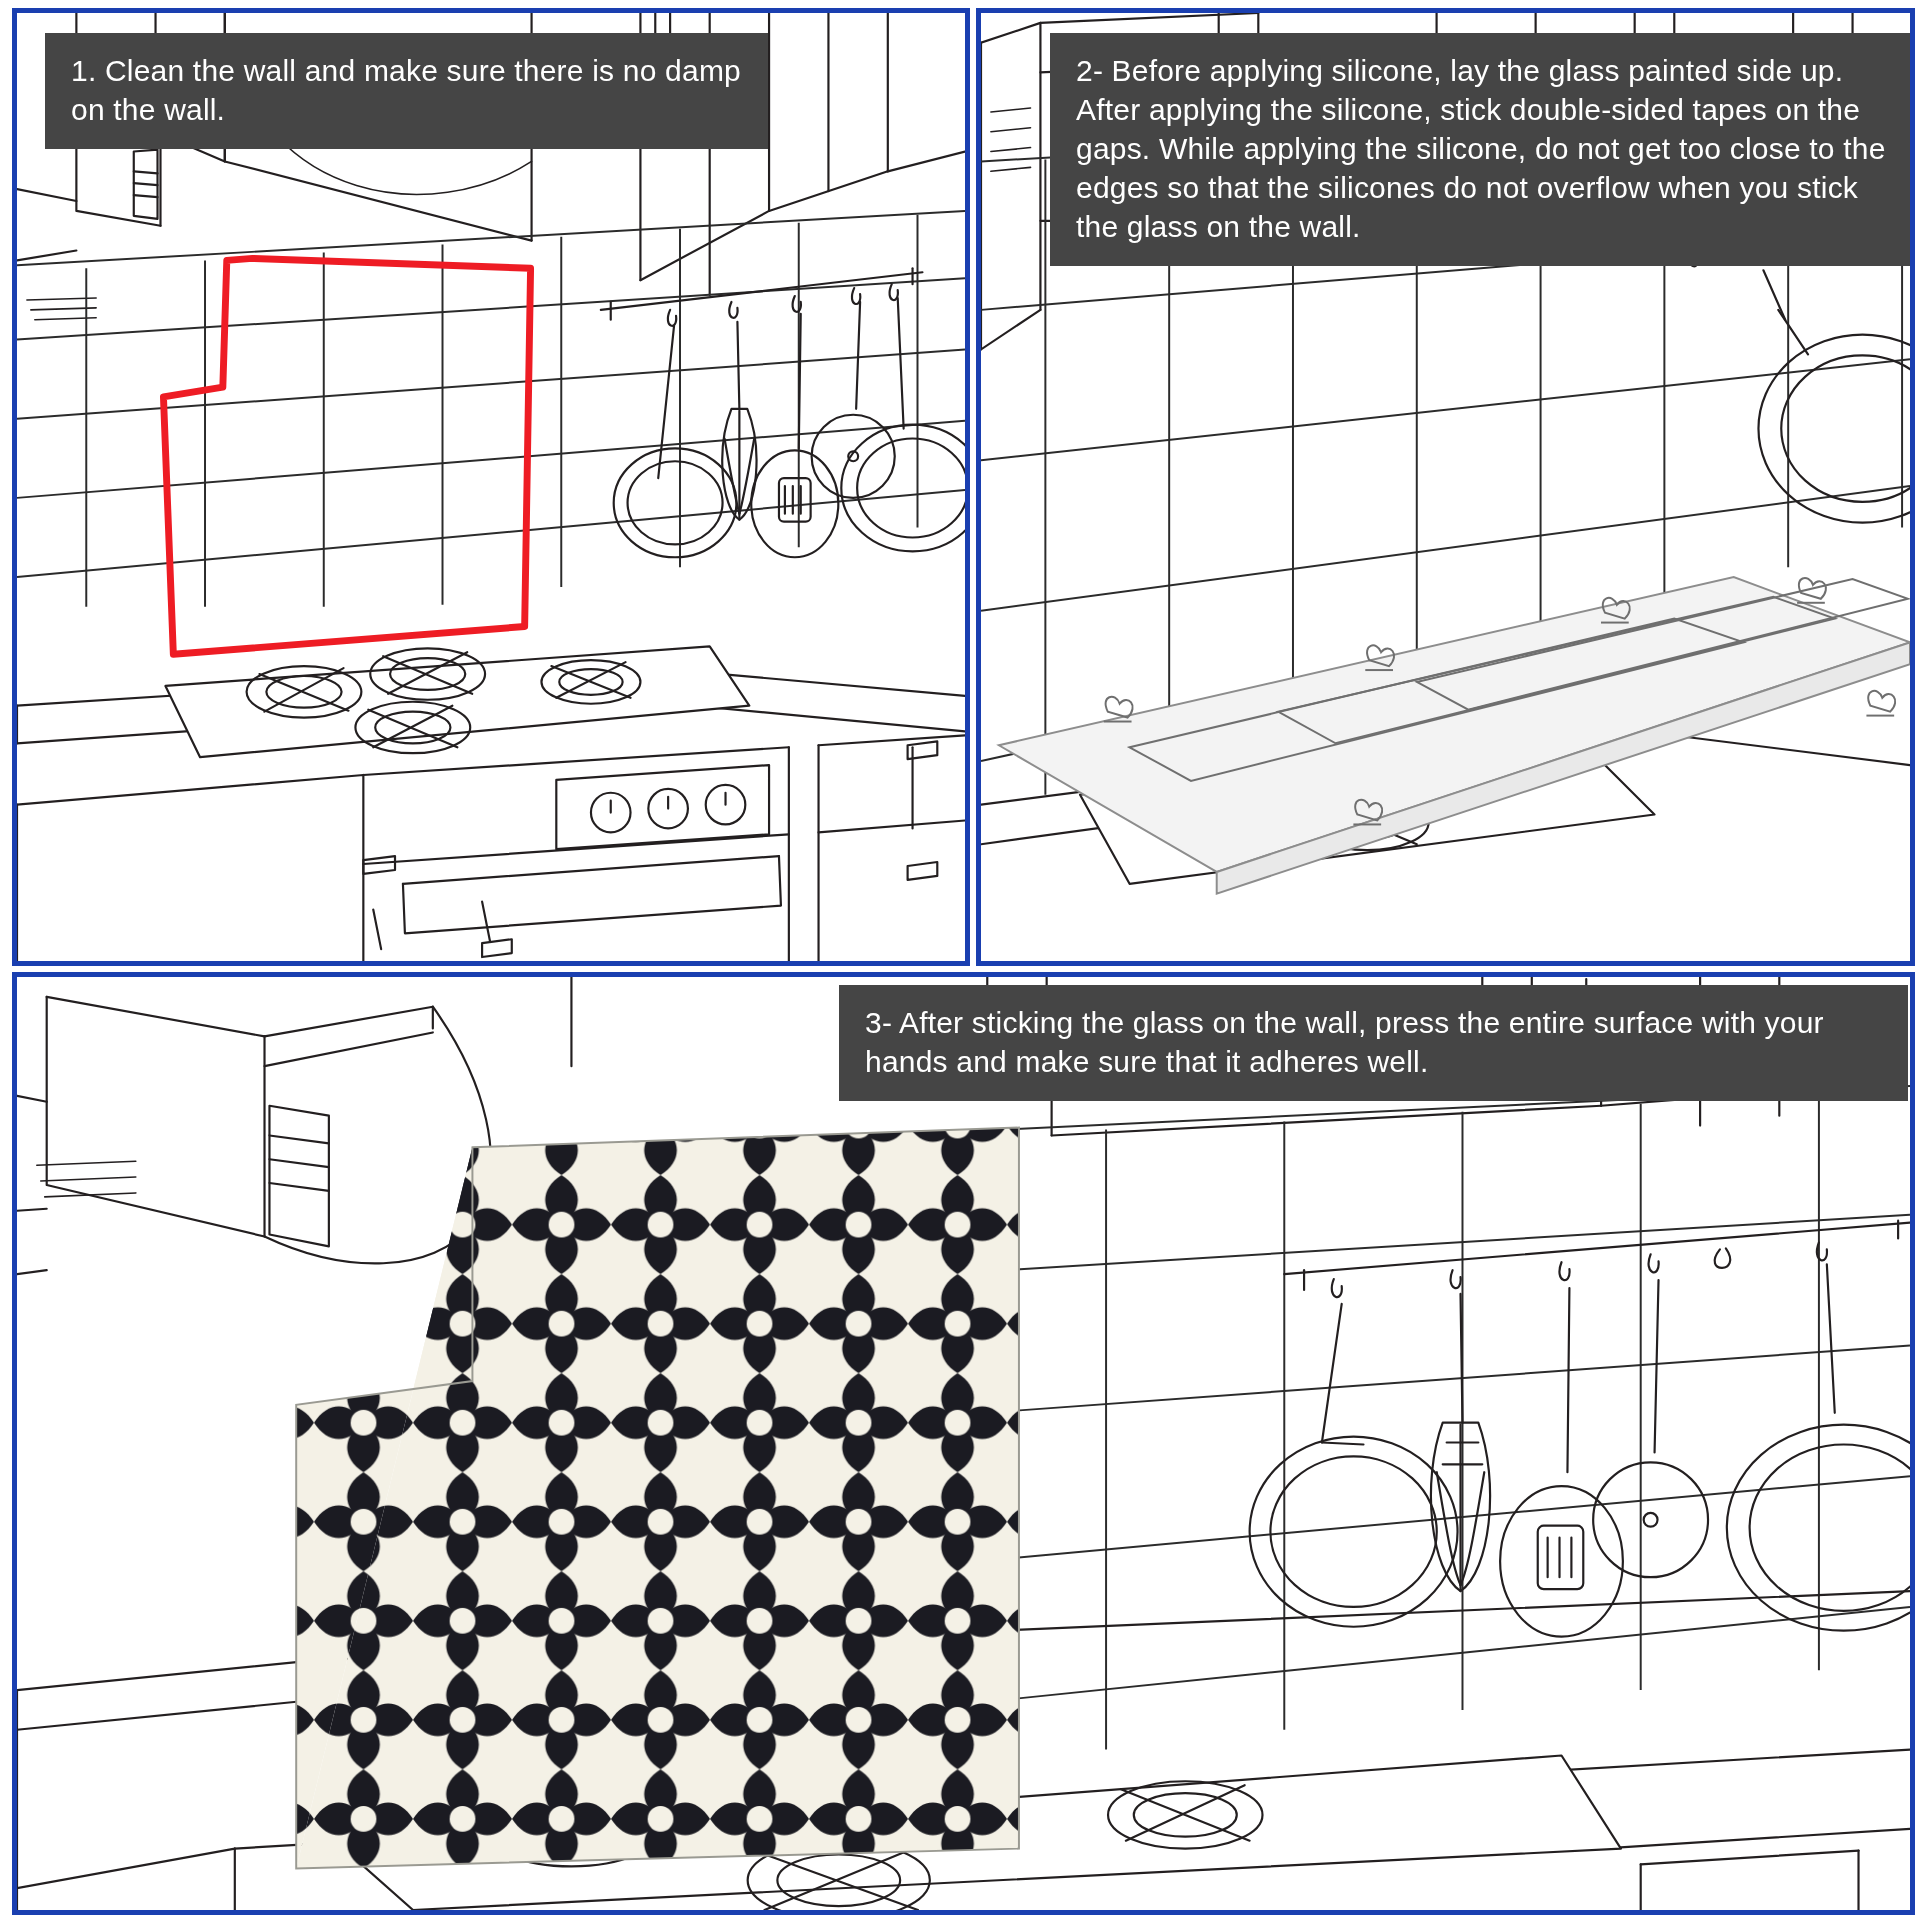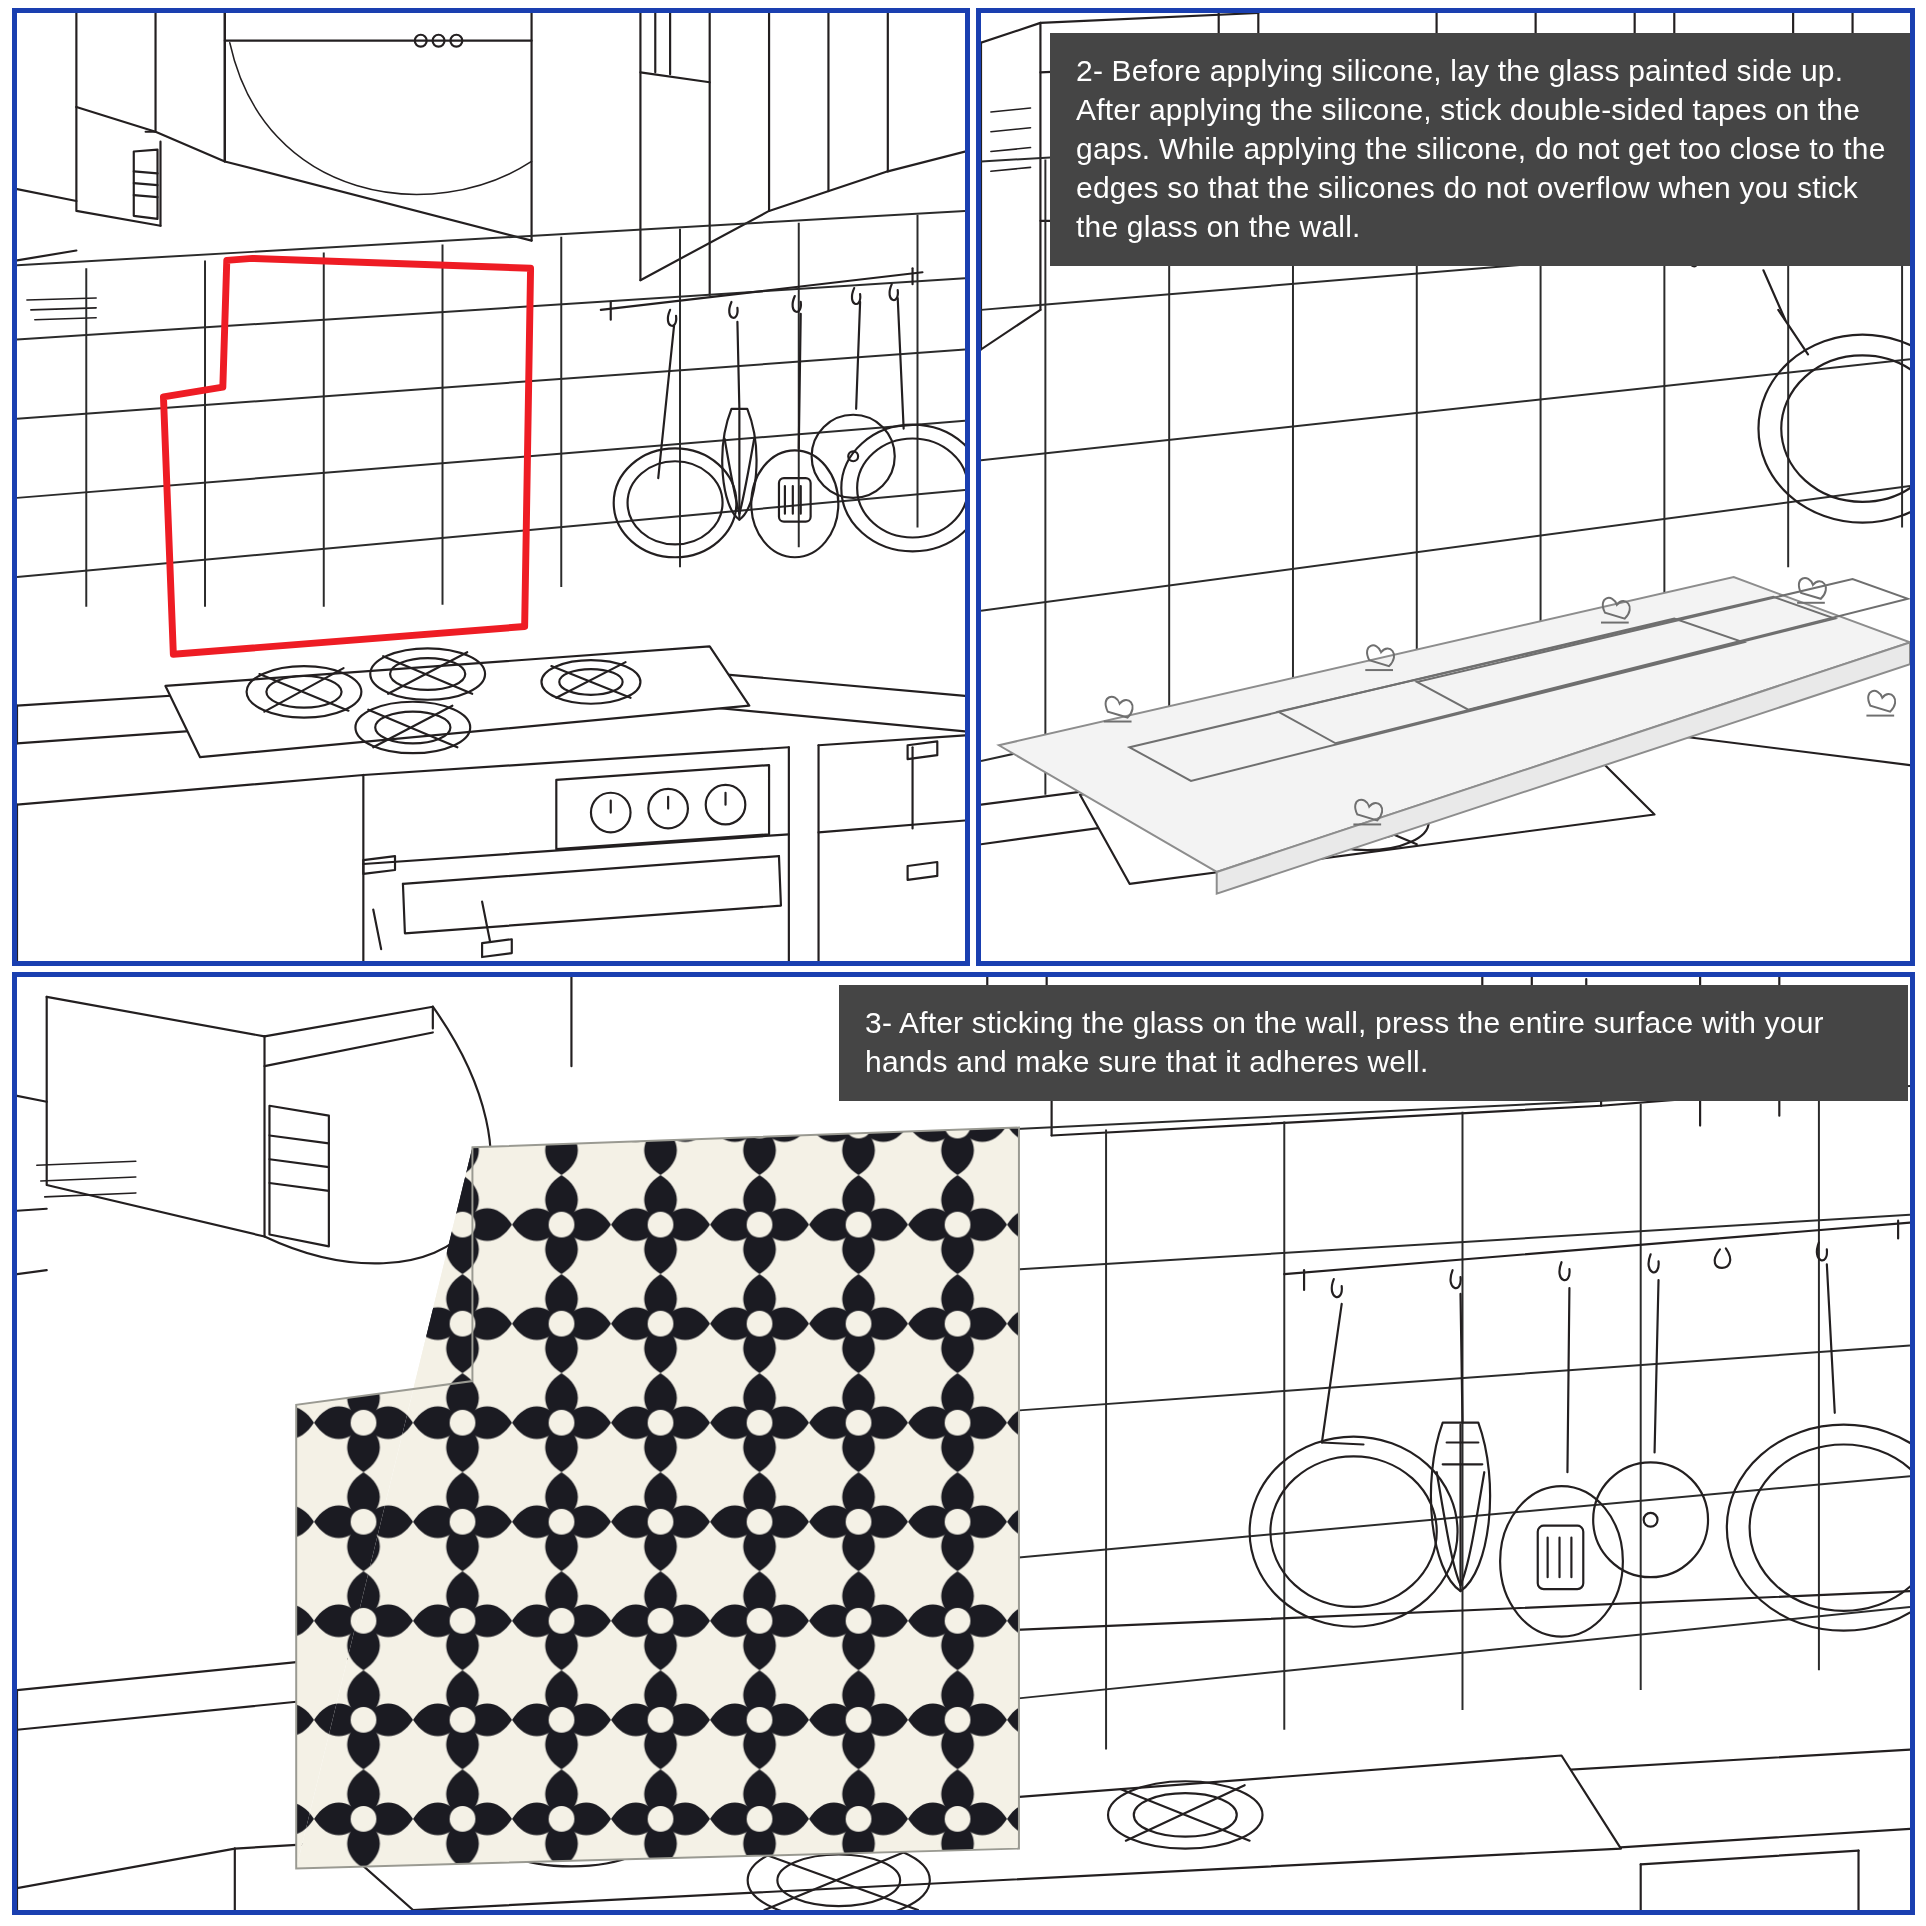--- a/index.html
+++ b/index.html
@@ -248,20 +248,21 @@
           <path d="M810 740 L810 958"></path>
           <path d="M810 828 L958 816"></path>
           <path d="M905 742 L905 824"></path>
           <path d="M900 740 L930 736 L930 750 L900 754 Z"></path>
           <path d="M900 862 L930 858 L930 872 L930 872 L900 876 Z"></path>
           <path d="M350 856 L382 852 L382 866 L350 870 Z"></path>
           <path d="M470 940 L500 936 L500 950 L470 954 Z"></path>
         </g>
       </svg>
     </div>
+    <div class="caption" id="caption-1">1. Clean the wall and make sure there is no damp on the wall.</div>
   </div>
 
   <div class="panel" id="panel-2">
     <div class="scene">
       <svg viewBox="0 0 938 958" preserveAspectRatio="none">
         <rect x="0" y="0" width="938" height="958" fill="#ffffff"></rect>
 
         <g class="ln">
           <path d="M0 30 L60 10 L60 300"></path>
           <path d="M0 30 L0 340"></path>

